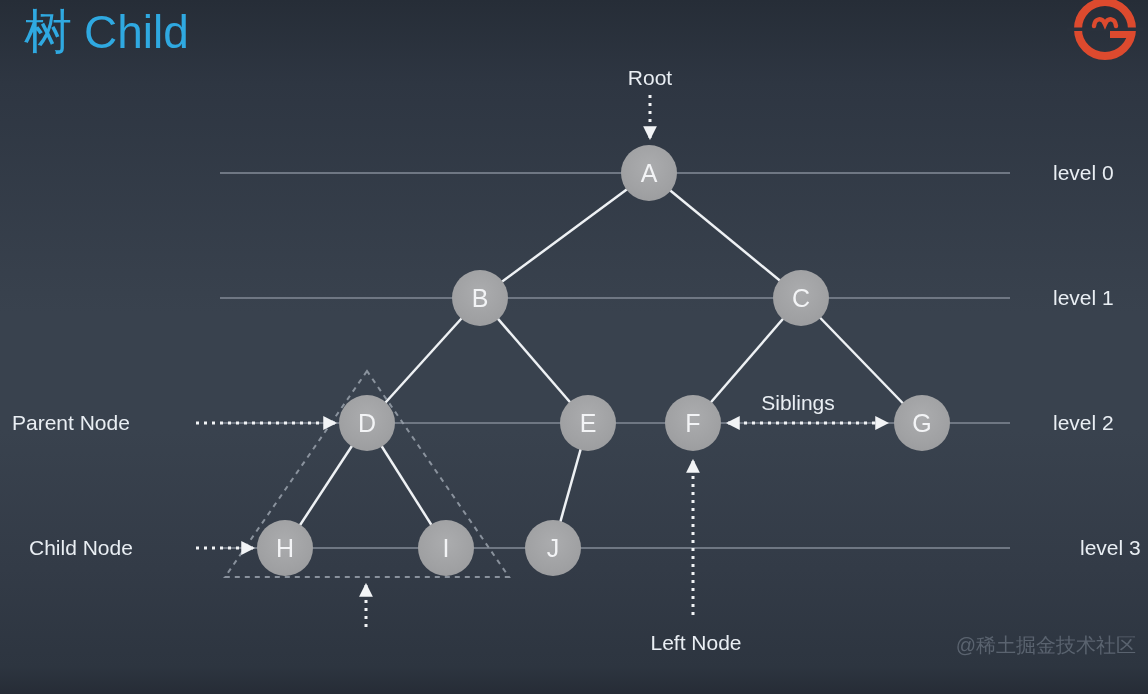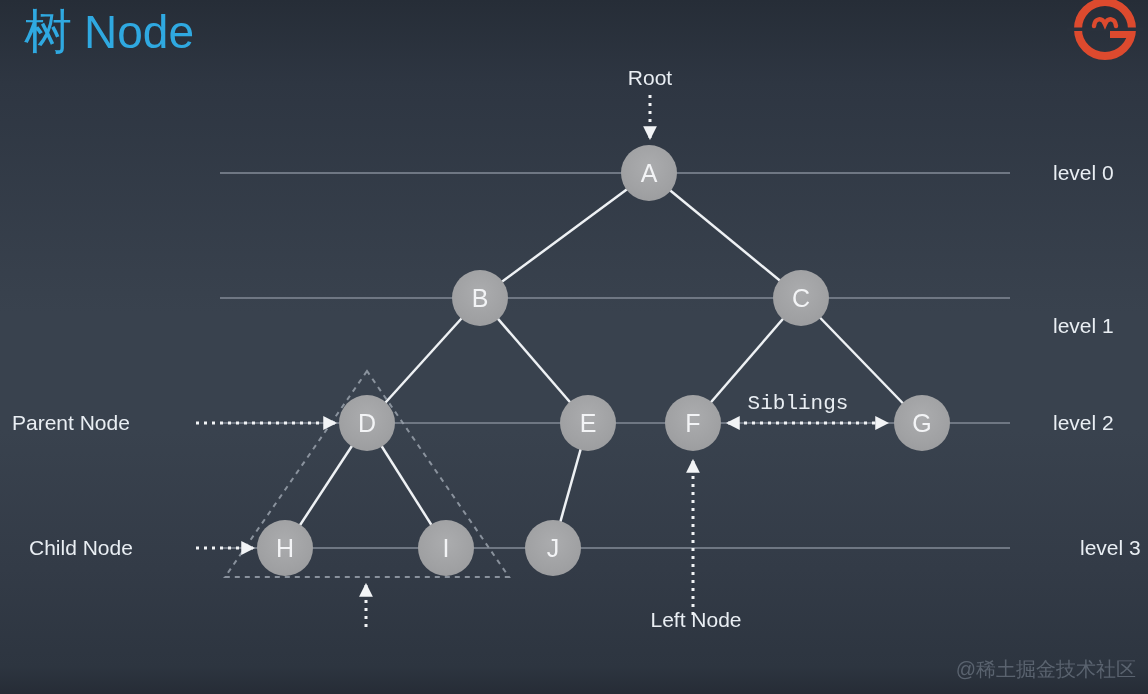--- a/index.html
+++ b/index.html
@@ -20,21 +20,21 @@
     transform:translate(-50%,-50%);
     text-align:center;
   }
   .lbl.left-anchor { transform:translate(0,-50%); }
   .node {
     position:absolute; width:56px; height:56px; border-radius:50%;
     background:radial-gradient(circle at 50% 40%, #abacae 0%, #a0a1a3 60%, #97989b 100%);
     color:#f3f4f6; font-size:25px; display:flex; align-items:center; justify-content:center;
     transform:translate(-50%,-50%);
   }
-  .watermark { position:absolute; right:12px; top:656px; color:#5a636f; font-size:20px; }
+  .watermark { position:absolute; right:12px; top:632px; color:#5a636f; font-size:20px; }
   .logo { position:absolute; right:4px; top:0; }
 </style>
 </head>
 <body>
 
 <div class="stage">
 
   <svg class="layer">
     <defs>
       <marker id="arrow" viewBox="0 0 10 10" refX="8.5" refY="5" markerWidth="4.6" markerHeight="4.6" orient="auto-start-reverse">
@@ -78,33 +78,33 @@
   <div class="node" style="left:801px; top:298px;">C</div>
   <div class="node" style="left:367px; top:423px;">D</div>
   <div class="node" style="left:588px; top:423px;">E</div>
   <div class="node" style="left:693px; top:423px;">F</div>
   <div class="node" style="left:922px; top:423px;">G</div>
   <div class="node" style="left:285px; top:548px;">H</div>
   <div class="node" style="left:446px; top:548px;">I</div>
   <div class="node" style="left:553px; top:548px;">J</div>
 
   <div class="title">
-    <span class="zh">树</span><span>Node</span>
+    <span class="zh">树</span><span>Child</span>
   </div>
 
   <div class="lbl left-anchor" style="left:1053px; top:173px;">level 0</div>
-  <div class="lbl left-anchor" style="left:1053px; top:298px;margin-top:28px;">level 1</div>
+  <div class="lbl left-anchor" style="left:1053px; top:298px;">level 1</div>
   <div class="lbl left-anchor" style="left:1053px; top:423px;">level 2</div>
   <div class="lbl left-anchor" style="left:1053px; top:548px;margin-left:27px;">level 3</div>
 
   <div class="lbl" style="left:650px; top:78px;">Root</div>
   <div class="lbl left-anchor" style="left:12px; top:423px;">Parent Node</div>
   <div class="lbl left-anchor" style="left:29px; top:548px;">Child Node</div>
-  <div class="lbl" style="left:798px; top:403px;font-family:Liberation Mono, monospace;">Siblings</div>
-  <div class="lbl" style="left:696px; top:620px;">Left Node</div>
+  <div class="lbl" style="left:798px; top:403px;">Siblings</div>
+  <div class="lbl" style="left:696px; top:643px;">Left Node</div>
 
   <div class="watermark">@稀土掘金技术社区</div>
 
   <svg class="logo" width="78" height="68" viewBox="0 0 78 68">
     <g>
       <circle cx="39" cy="29" r="27" fill="none" stroke="#dd4a2e" stroke-width="8"></circle>
       <rect x="1" y="27.5" width="76" height="3.5" fill="#2a313c"></rect>
       <rect x="44" y="31" width="21" height="7" fill="#dd4a2e"></rect>
       <path d="M28,26 c1,-8 8,-9 11,-2 c3,-7 10,-6 11,2" fill="none" stroke="#dd4a2e" stroke-width="4.5" stroke-linecap="round"></path>
     </g>

